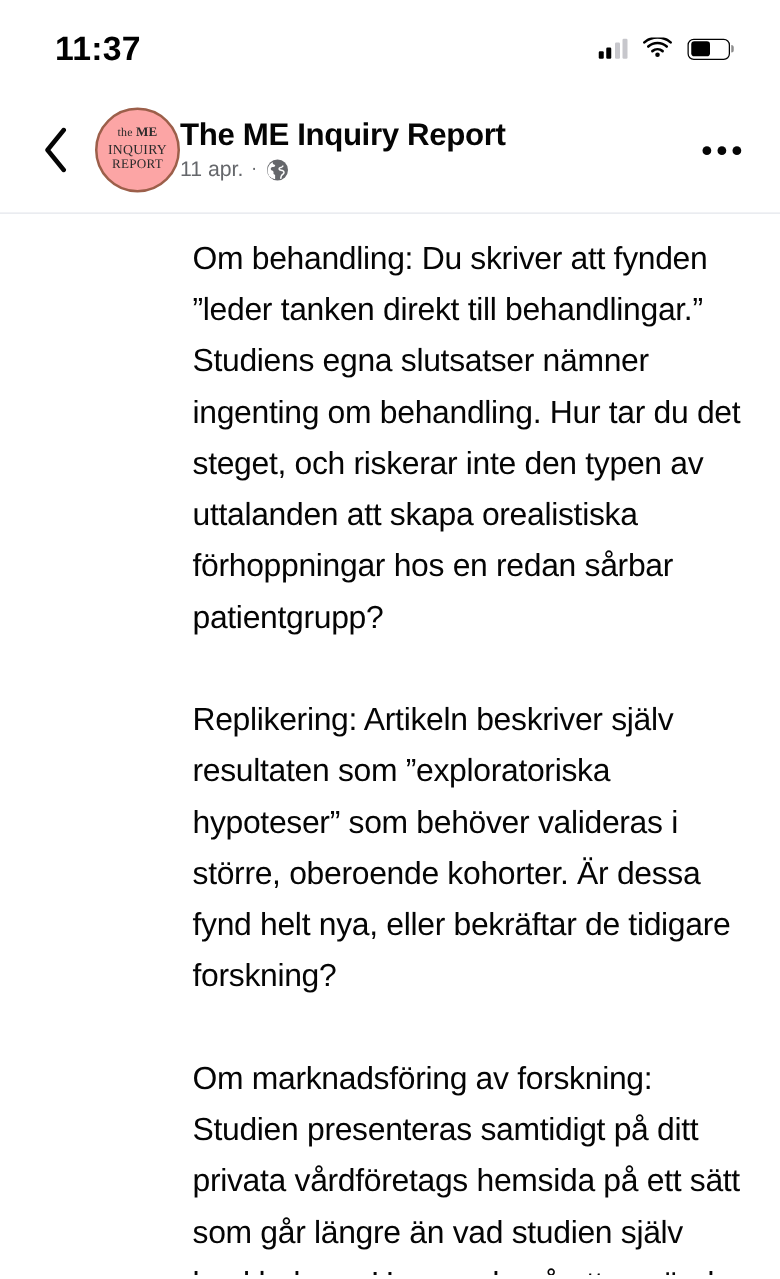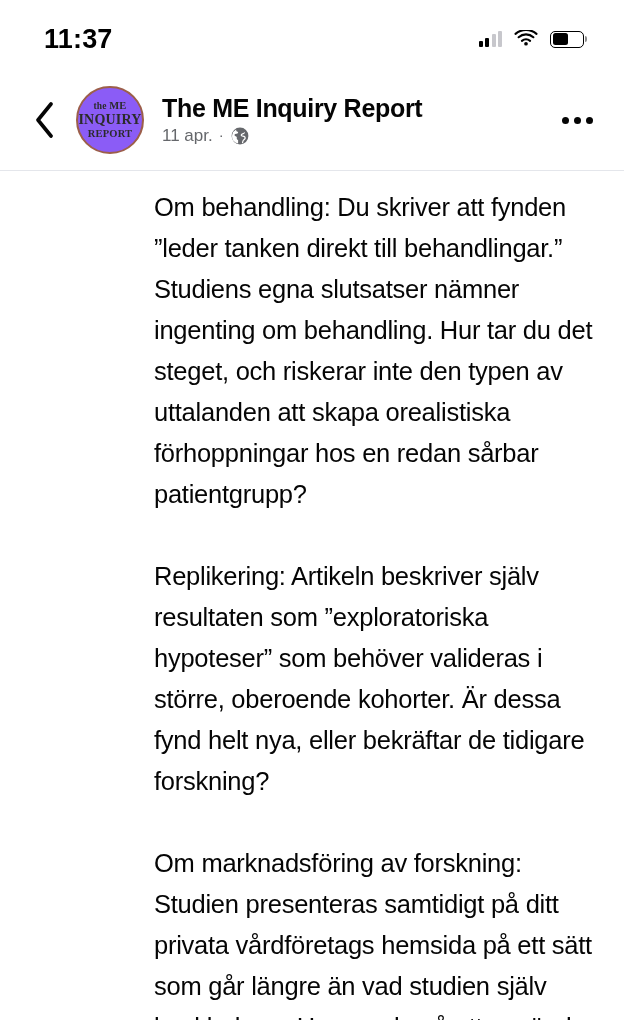--- a/index.html
+++ b/index.html
@@ -99,44 +99,42 @@
     justify-content: center;
     flex: 0 0 auto;
     cursor: pointer;
   }
   .back-btn svg { display:block; }
 
   .avatar {
     width: 68px;
     height: 68px;
     border-radius: 50%;
-    background: #8b5cf6;
+    background: #fca5a5;
     border: 2.2px solid #9c5f4a;
     flex: 0 0 auto;
     margin-left: 8px;
     display: flex;
     flex-direction: column;
     align-items: center;
     justify-content: center;
     font-family: "Liberation Serif", serif;
     color: #2b2b2b;
     line-height: 1.16;
     overflow: hidden;
     box-sizing: border-box;
-    font-weight: bold;
   }
   .avatar .l1 { font-size: 9.5px; letter-spacing: .2px; }
   .avatar .l1 b { font-size: 10.5px; }
-  .avatar .l2 { font-size: 14px; letter-spacing: .2px; }
+  .avatar .l2 { font-size: 11px; letter-spacing: .2px; }
   .avatar .l3 { font-size: 10.5px; letter-spacing: .2px; }
 
   .header-text {
     flex: 1 1 auto;
     min-width: 0;
-    margin-left: 18px;
     display: flex;
     flex-direction: column;
     justify-content: center;
   }
   .page-title {
     font-size: 25px;
     font-weight: 700;
     letter-spacing: -0.3px;
     color: #050505;
     line-height: 1.18;

